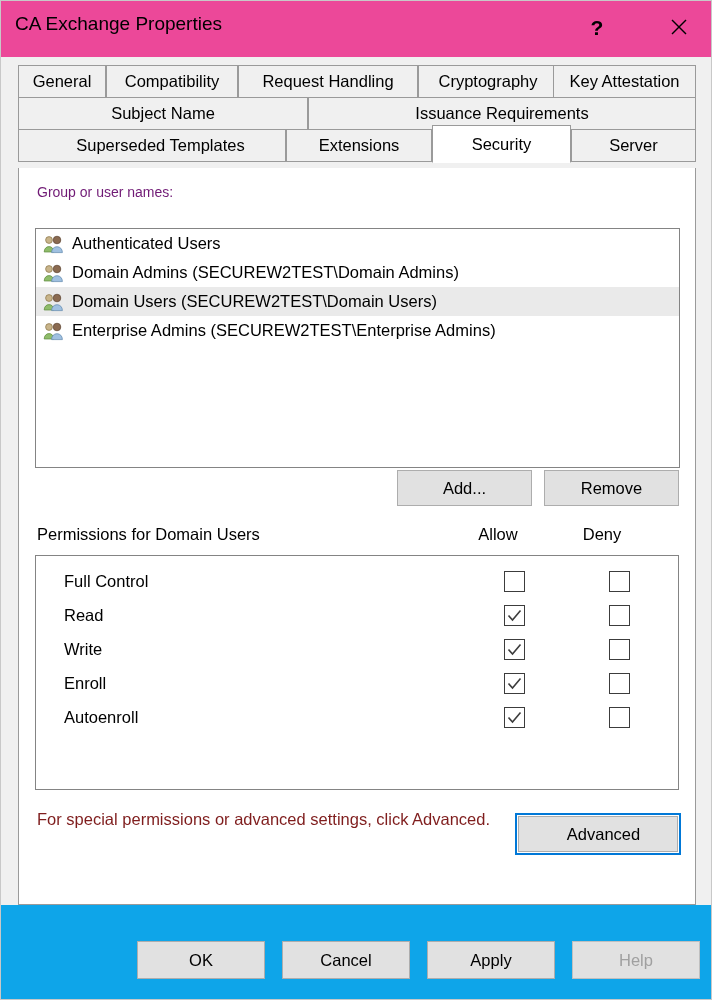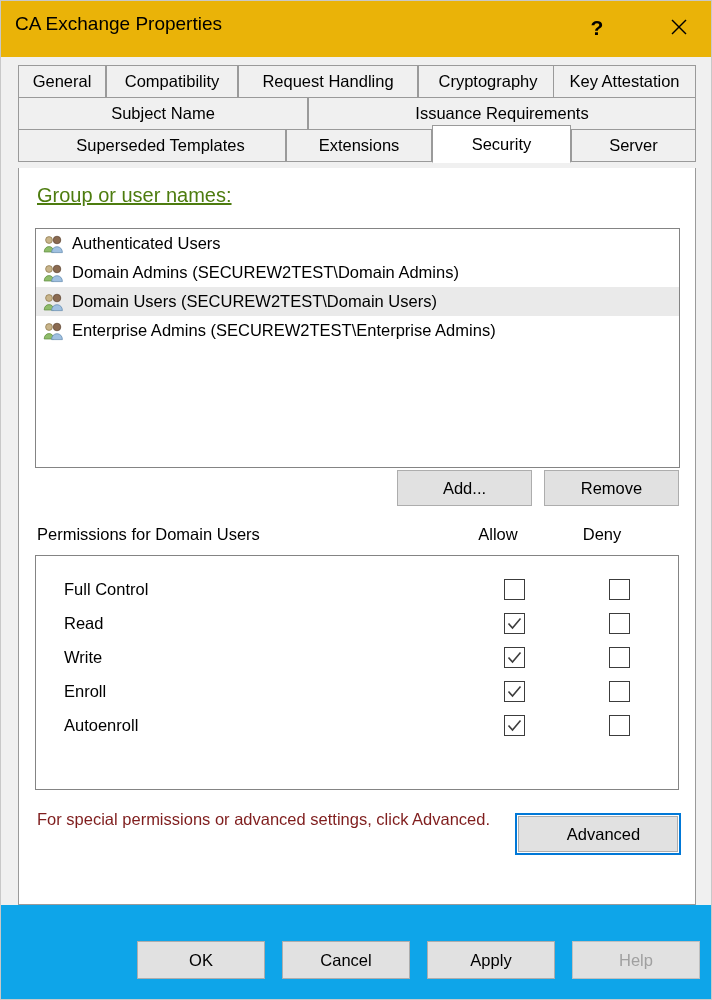--- a/index.html
+++ b/index.html
@@ -13,21 +13,21 @@
   #dialog {
     position: relative;
     width: 712px; height: 1000px;
     background: #f0f0f0;
     border: 1px solid #c8c8c8;
     overflow: hidden;
   }
   
   #titlebar {
     position: absolute; left: 0; top: 0; width: 712px; height: 56px;
-    background: #eab308;
+    background: #ec4899;
   }
   #title-text {
     position: absolute; left: 14px; top: 12px;
     font-size: 19px; color: #000000; white-space: nowrap;
   }
   .cap-btn {
     position: absolute; top: 6px; width: 46px; height: 40px;
     display: flex; align-items: center; justify-content: center;
     color: #000000; font-size: 22px; line-height: 1;
   }
@@ -61,21 +61,21 @@
   
   #page {
     position: absolute; left: 17px; top: 167px; width: 678px; height: 737px;
     background: #ffffff;
     border: 1px solid #9a9a9a;
     border-top: none;
   }
 
   #group-label {
     position: absolute; left: 18px; top: 16px;
-    font-size: 20px; color: #4d7c0f; text-decoration: underline;
+    font-size: 14px; color: #701a75;
   }
   
   #grouplist {
     position: absolute; left: 16px; top: 60px; width: 645px; height: 240px;
     background: #ffffff;
     border: 1px solid #848484;
     overflow: hidden;
   }
   .listrow {
     position: relative; height: 29px; display: flex; align-items: center;
@@ -259,21 +259,21 @@
       </div>
 
     <div class="btn" id="add-btn">Add...</div>
     <div class="btn" id="remove-btn">Remove</div>
 
     <div id="perm-label">Permissions for Domain Users</div>
     <div id="allow-hdr">Allow</div>
     <div id="deny-hdr">Deny</div>
 
     <div id="permbox">
-        <div class="permrow" style="margin-top: 16px;">
+        <div class="permrow" style="margin-top: 8px;">
           <span class="pname">Full Control</span>
           <span class="cb allow"></span>
           <span class="cb deny"></span>
         </div>
         <div class="permrow">
           <span class="pname">Read</span>
           <span class="cb allow">
             <svg width="17" height="17" viewBox="0 0 17 17">
               <polyline points="2.5,8.5 6.5,13 14.5,3.5" fill="none" stroke="#3c3c3c" stroke-width="1.6"></polyline>
             </svg>

